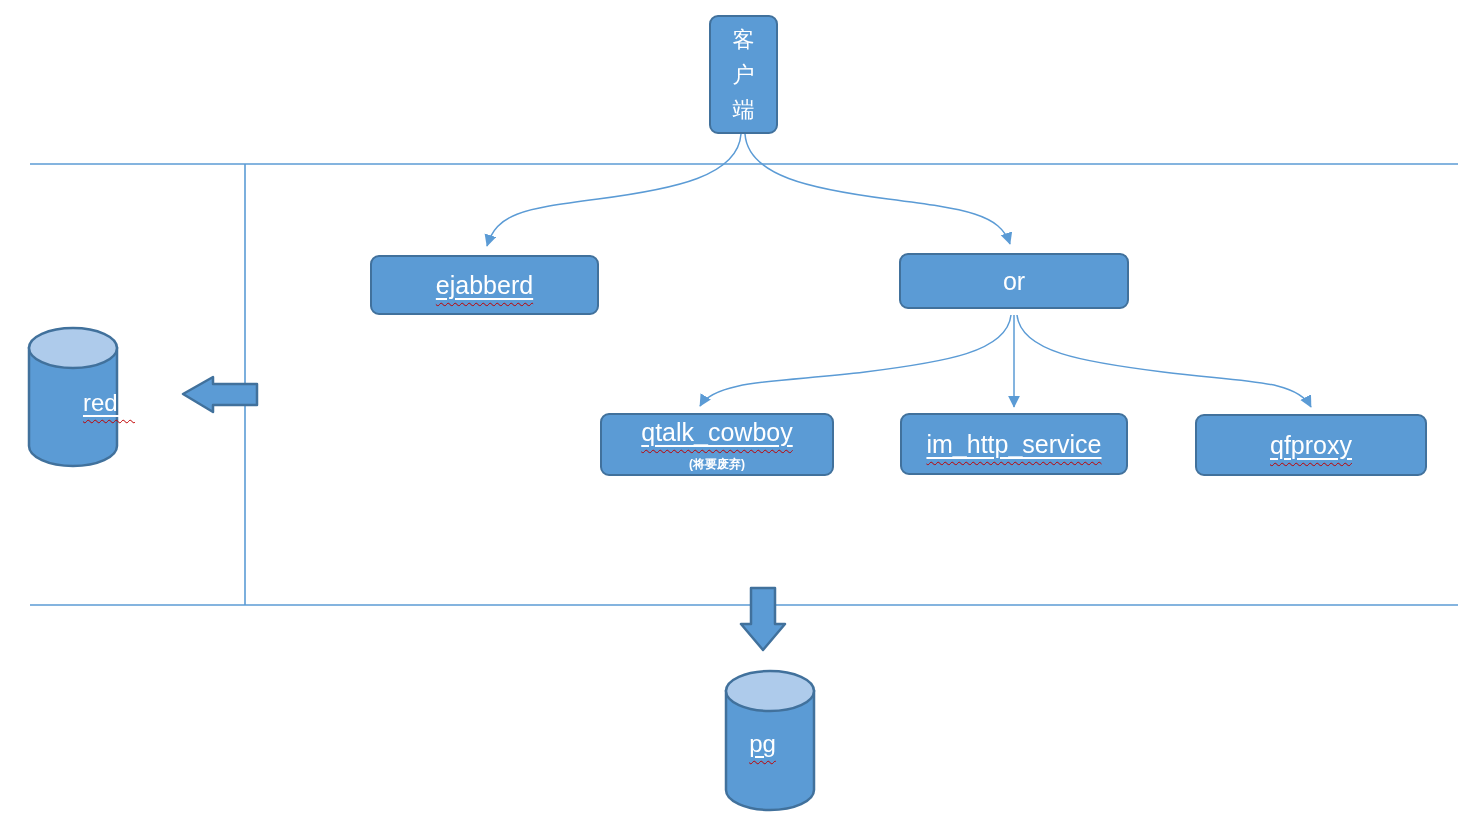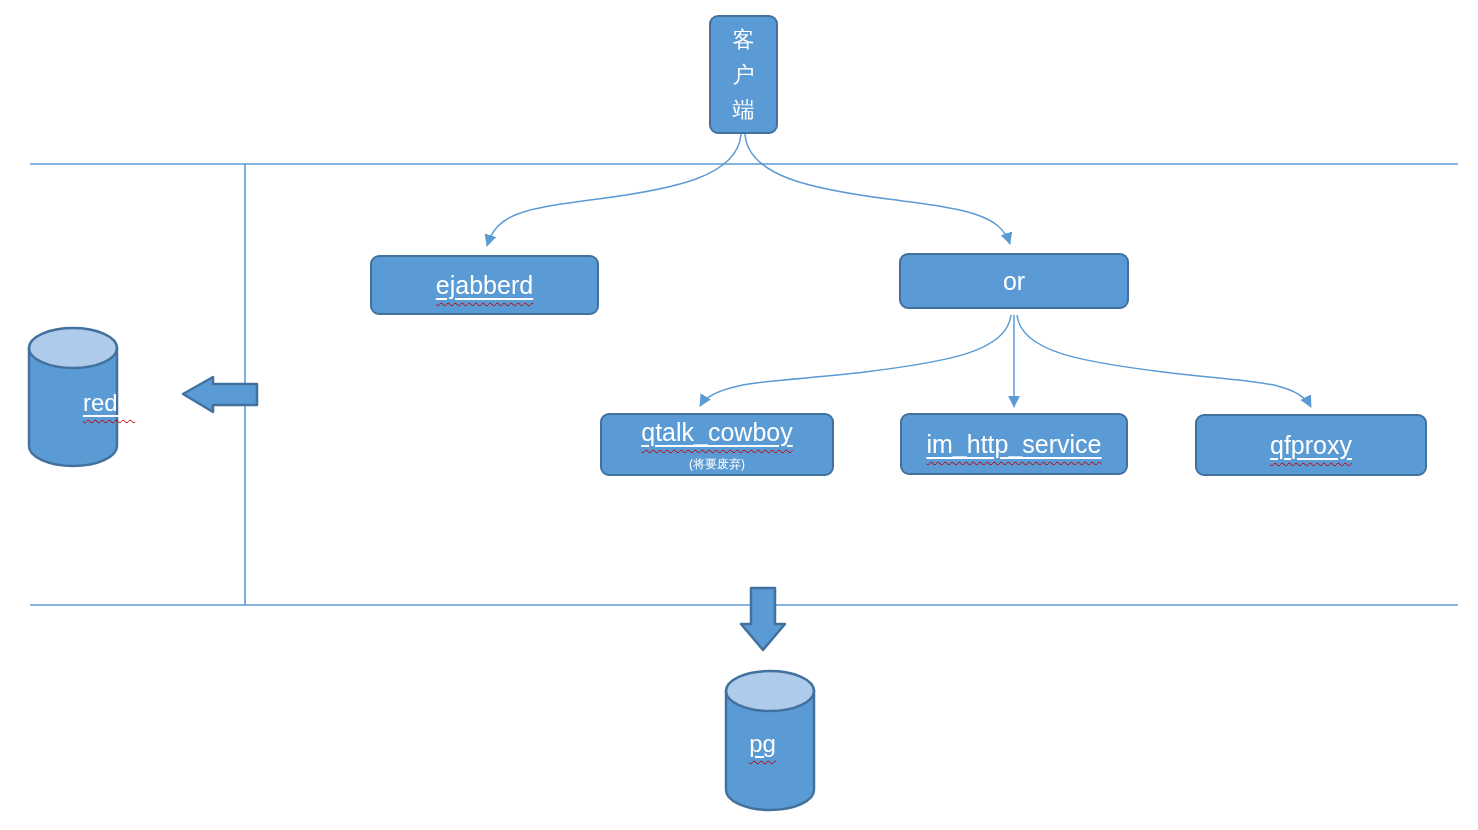--- a/index.html
+++ b/index.html
@@ -8,21 +8,21 @@
     font-family:"Liberation Sans","DejaVu Sans",sans-serif;
   }
   svg.layer{position:absolute;left:0;top:0;width:1478px;height:830px;}
   .box{
     position:absolute;background:#5B9BD5;border:2px solid #41719C;border-radius:9px;
     display:flex;align-items:center;justify-content:center;color:#fff;
     box-sizing:border-box;font-size:25px;
   }
   .box.vertical{flex-direction:column;font-size:22px;line-height:35px;letter-spacing:0;}
   .box.twoline{flex-direction:column;}
-  .note{font-size:12px;line-height:14px;margin-top:12px;}
+  .note{font-size:12px;line-height:14px;margin-top:12px;font-weight:bold;}
   .cyl-label{
     position:absolute;color:#fff;font-size:24px;text-align:center;
   }
   
   .under{
     text-decoration-line:underline;
     text-decoration-style:solid;
     text-decoration-color:#fff;
     text-decoration-thickness:2px;
     text-underline-offset:4px;

